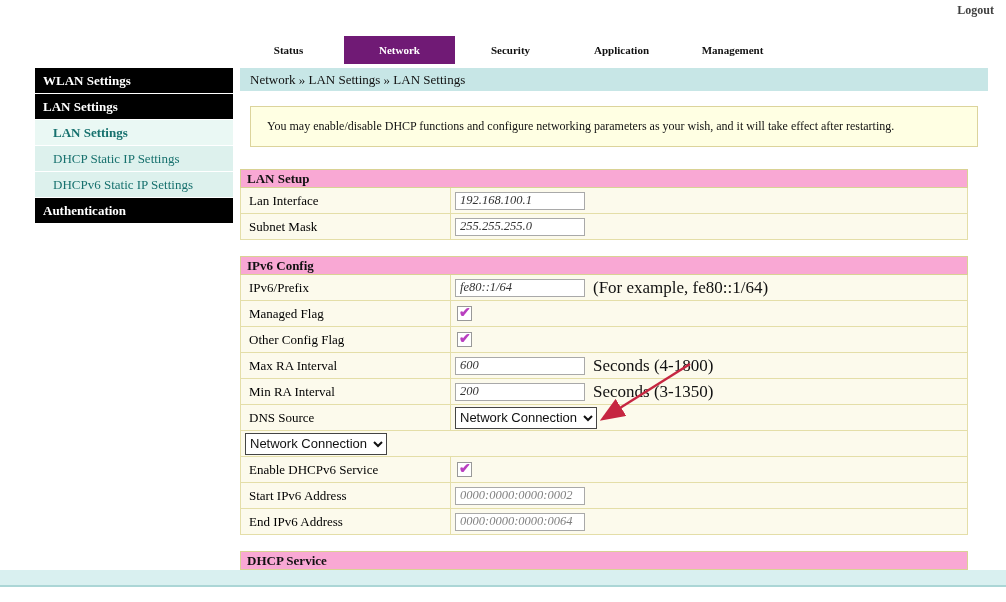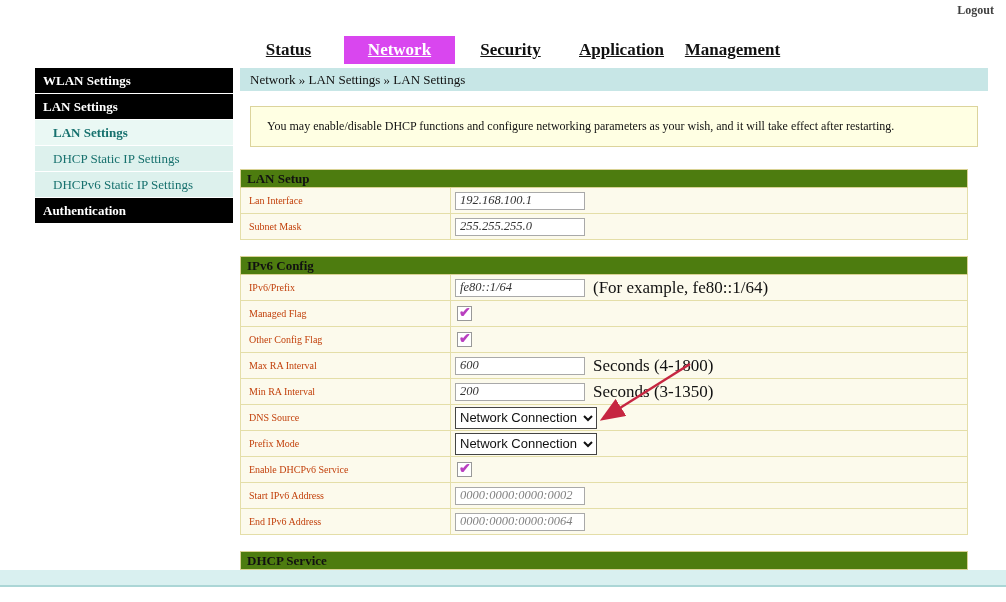--- a/index.html
+++ b/index.html
@@ -6,45 +6,45 @@
   html,body { background:#ffffff; }
   body { font-family:"Liberation Serif", serif; }
   #app { position:relative; width:1006px; height:602px; background:#fff; overflow:hidden; }
 
   
   .logout { position:absolute; top:3px; right:12px; font-size:12px; font-weight:bold; color:#404040; cursor:pointer; }
 
   
   .nav { position:absolute; left:233px; top:36px; display:flex; height:28px; }
   .tab { width:111px; display:flex; align-items:center; justify-content:center;
-         font-size:17px; font-weight:bold; color:#111; cursor:pointer;text-decoration:underline; }
-  .tab.active { background:#d946ef; color:#fff; }
+         font-size:11px; font-weight:bold; color:#111; cursor:pointer; }
+  .tab.active { background:#701a75; color:#fff; }
 
   
   .sidebar { position:absolute; left:35px; top:68px; width:198px; }
   .side-header { background:#000000; color:#fff; font-weight:bold; font-size:13px;
                  height:25px; line-height:25px; padding-left:8px; margin-bottom:1px; cursor:pointer; }
   .side-sub { background:#DDF1ED; color:#17716E; font-size:13px; height:25px; line-height:25px;
               padding-left:18px; margin-bottom:1px; cursor:pointer; }
   .side-sub.active { background:#EAF8F4; font-weight:bold; }
 
   
   .main { position:absolute; left:240px; top:68px; width:748px; }
   .breadcrumb { height:23px; line-height:23px; background:#C7E6E6; padding-left:10px; font-size:13px; color:#111; }
   .notice { margin:15px 10px 0 10px; background:#FFFFE3; border:1px solid #DCD49C; padding:12px 16px; font-size:12px; color:#111; }
 
   .section { width:728px; }
   .section.s1 { margin-top:22px; }
   .section.s2 { margin-top:16px; }
   .section.s3 { margin-top:16px; }
-  .section-title { background:#4d7c0f; border:1px solid #D9D294; font-weight:bold; font-size:13px;
+  .section-title { background:#f9a8d4; border:1px solid #D9D294; font-weight:bold; font-size:13px;
                    height:19px; line-height:17px; padding-left:6px; color:#111; }
   .rows { border-left:1px solid #E4DEA8; border-right:1px solid #E4DEA8; }
   .row { display:flex; height:26px; background:#FCFAEC; border-bottom:1px solid #E4DEA8; align-items:stretch; }
-  .row-label { width:210px; padding-left:8px; font-size:10px; color:#c2410c; border-right:1px solid #E4DEA8;
+  .row-label { width:210px; padding-left:8px; font-size:13px; color:#000000; border-right:1px solid #E4DEA8;
                display:flex; align-items:center; }
   .row-value { flex:1; display:flex; align-items:center; gap:8px; padding-left:4px; }
 
   .txt { width:130px; height:18px; border:1px solid #A9A9A9; background:#fff; font-family:"Liberation Serif", serif;
          font-size:12.5px; color:#333; padding:1px 4px;font-style:italic; }
   .txt.dim { color:#808080; }
   .hint { font-size:17px; color:#111; }
 
   .sel { width:142px; height:22px; border:1px solid #444; background:#fff; font-family:Liberation Sans, sans-serif;
          font-size:13px; color:#111; }
@@ -144,21 +144,20 @@
         </div>
         <div class="row">
           <div class="row-label">DNS Source</div>
           <div class="row-value">
             <select class="sel">
               <option>Network Connection</option>
             </select>
           </div>
         </div>
         <div class="row">
-          <div class="row-label">Prefix Mode</div>
           <div class="row-value">
             <select class="sel">
               <option>Network Connection</option>
             </select>
           </div>
         </div>
         <div class="row">
           <div class="row-label">Enable DHCPv6 Service</div>
           <div class="row-value">
             <input type="checkbox" checked="checked" style="">

